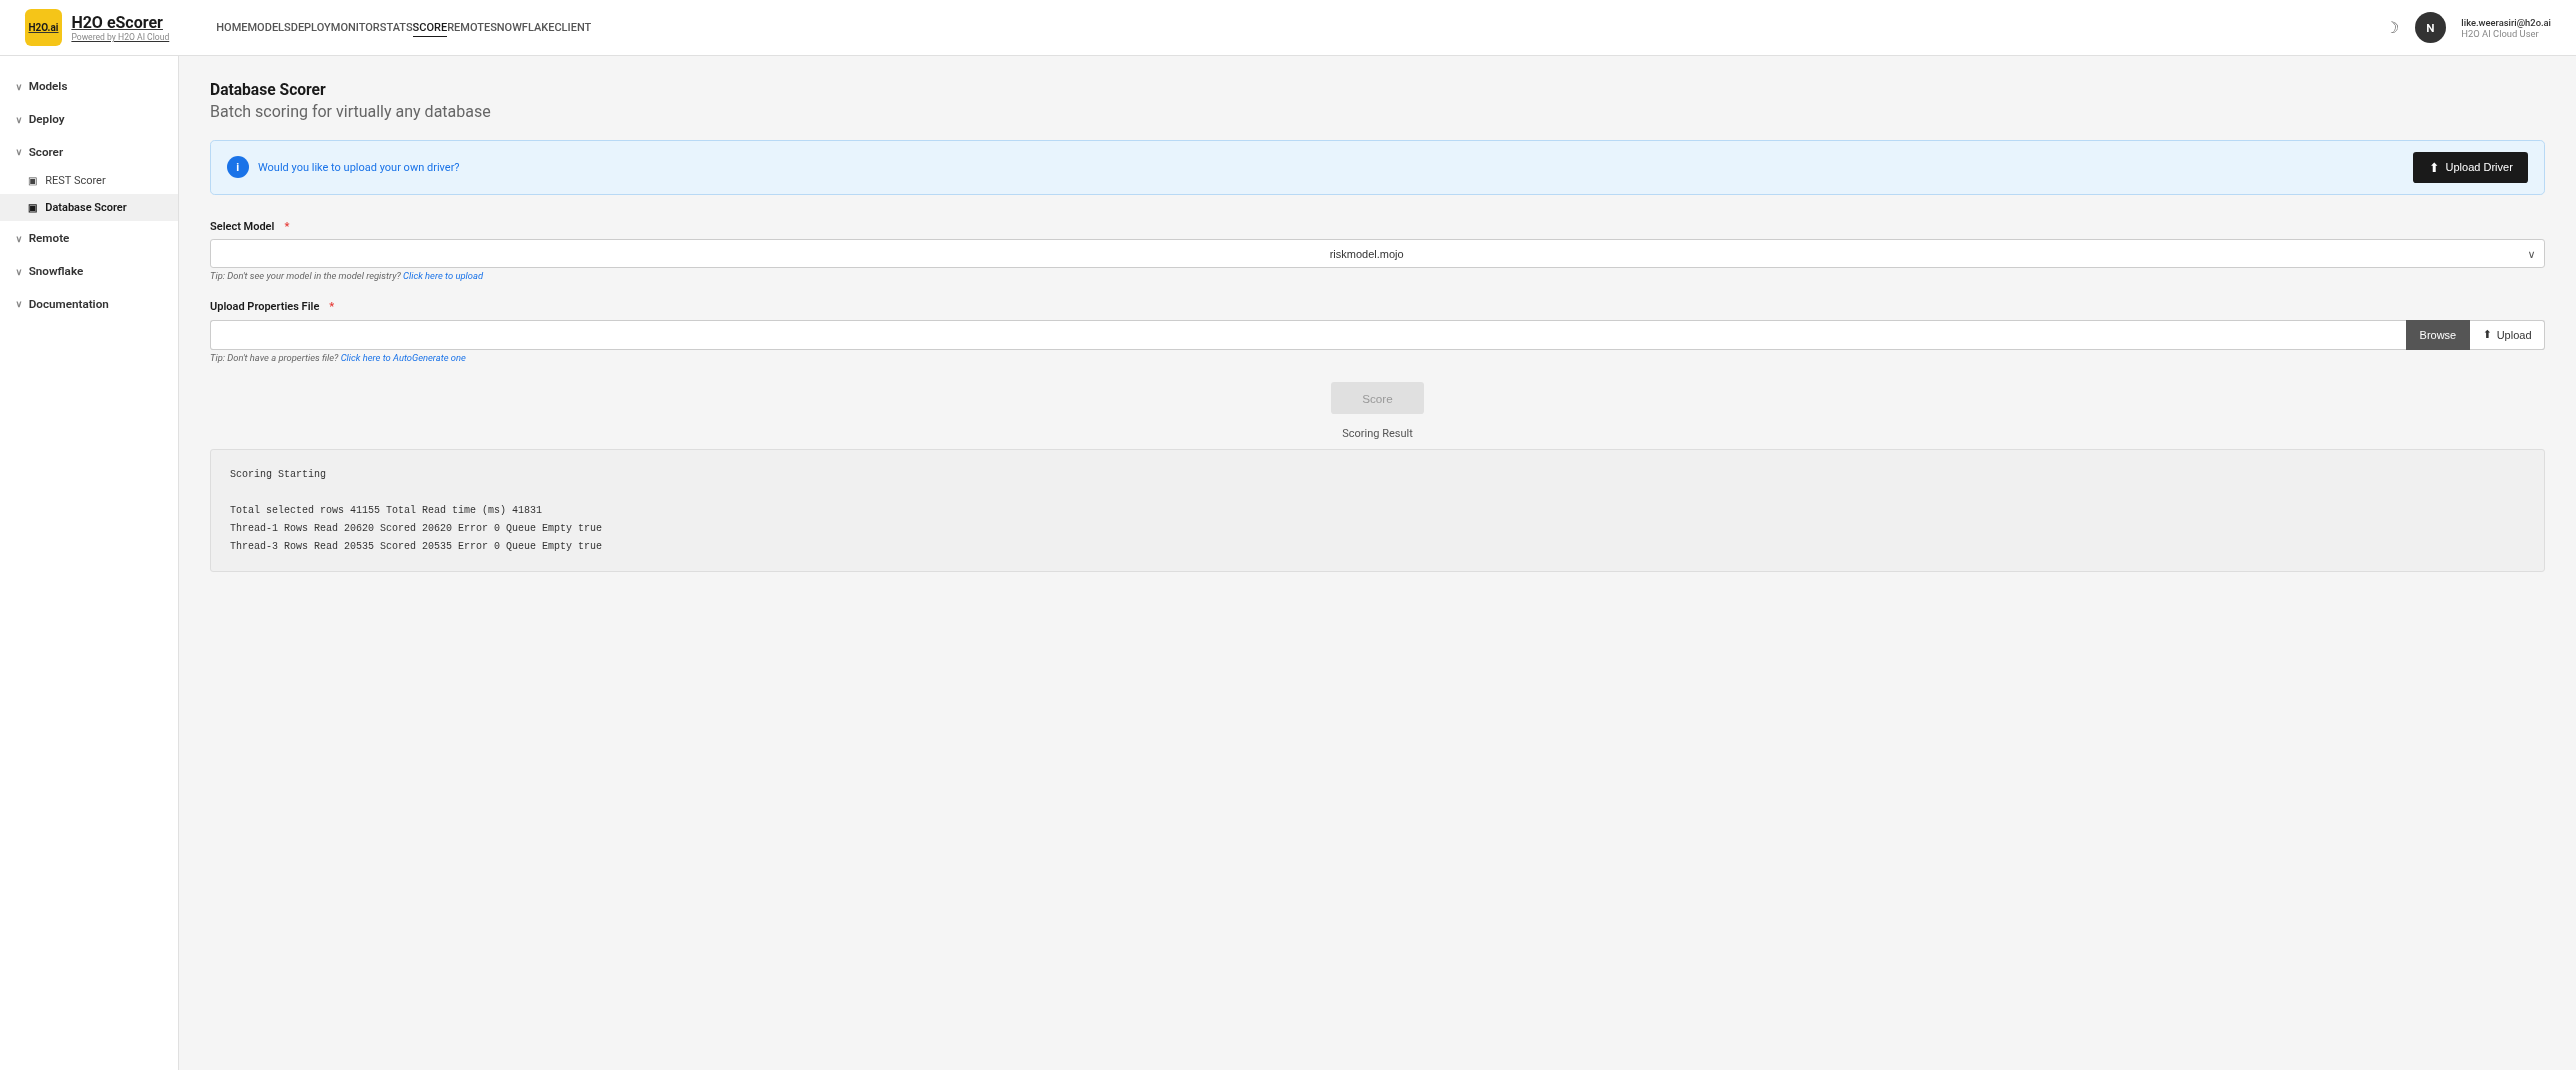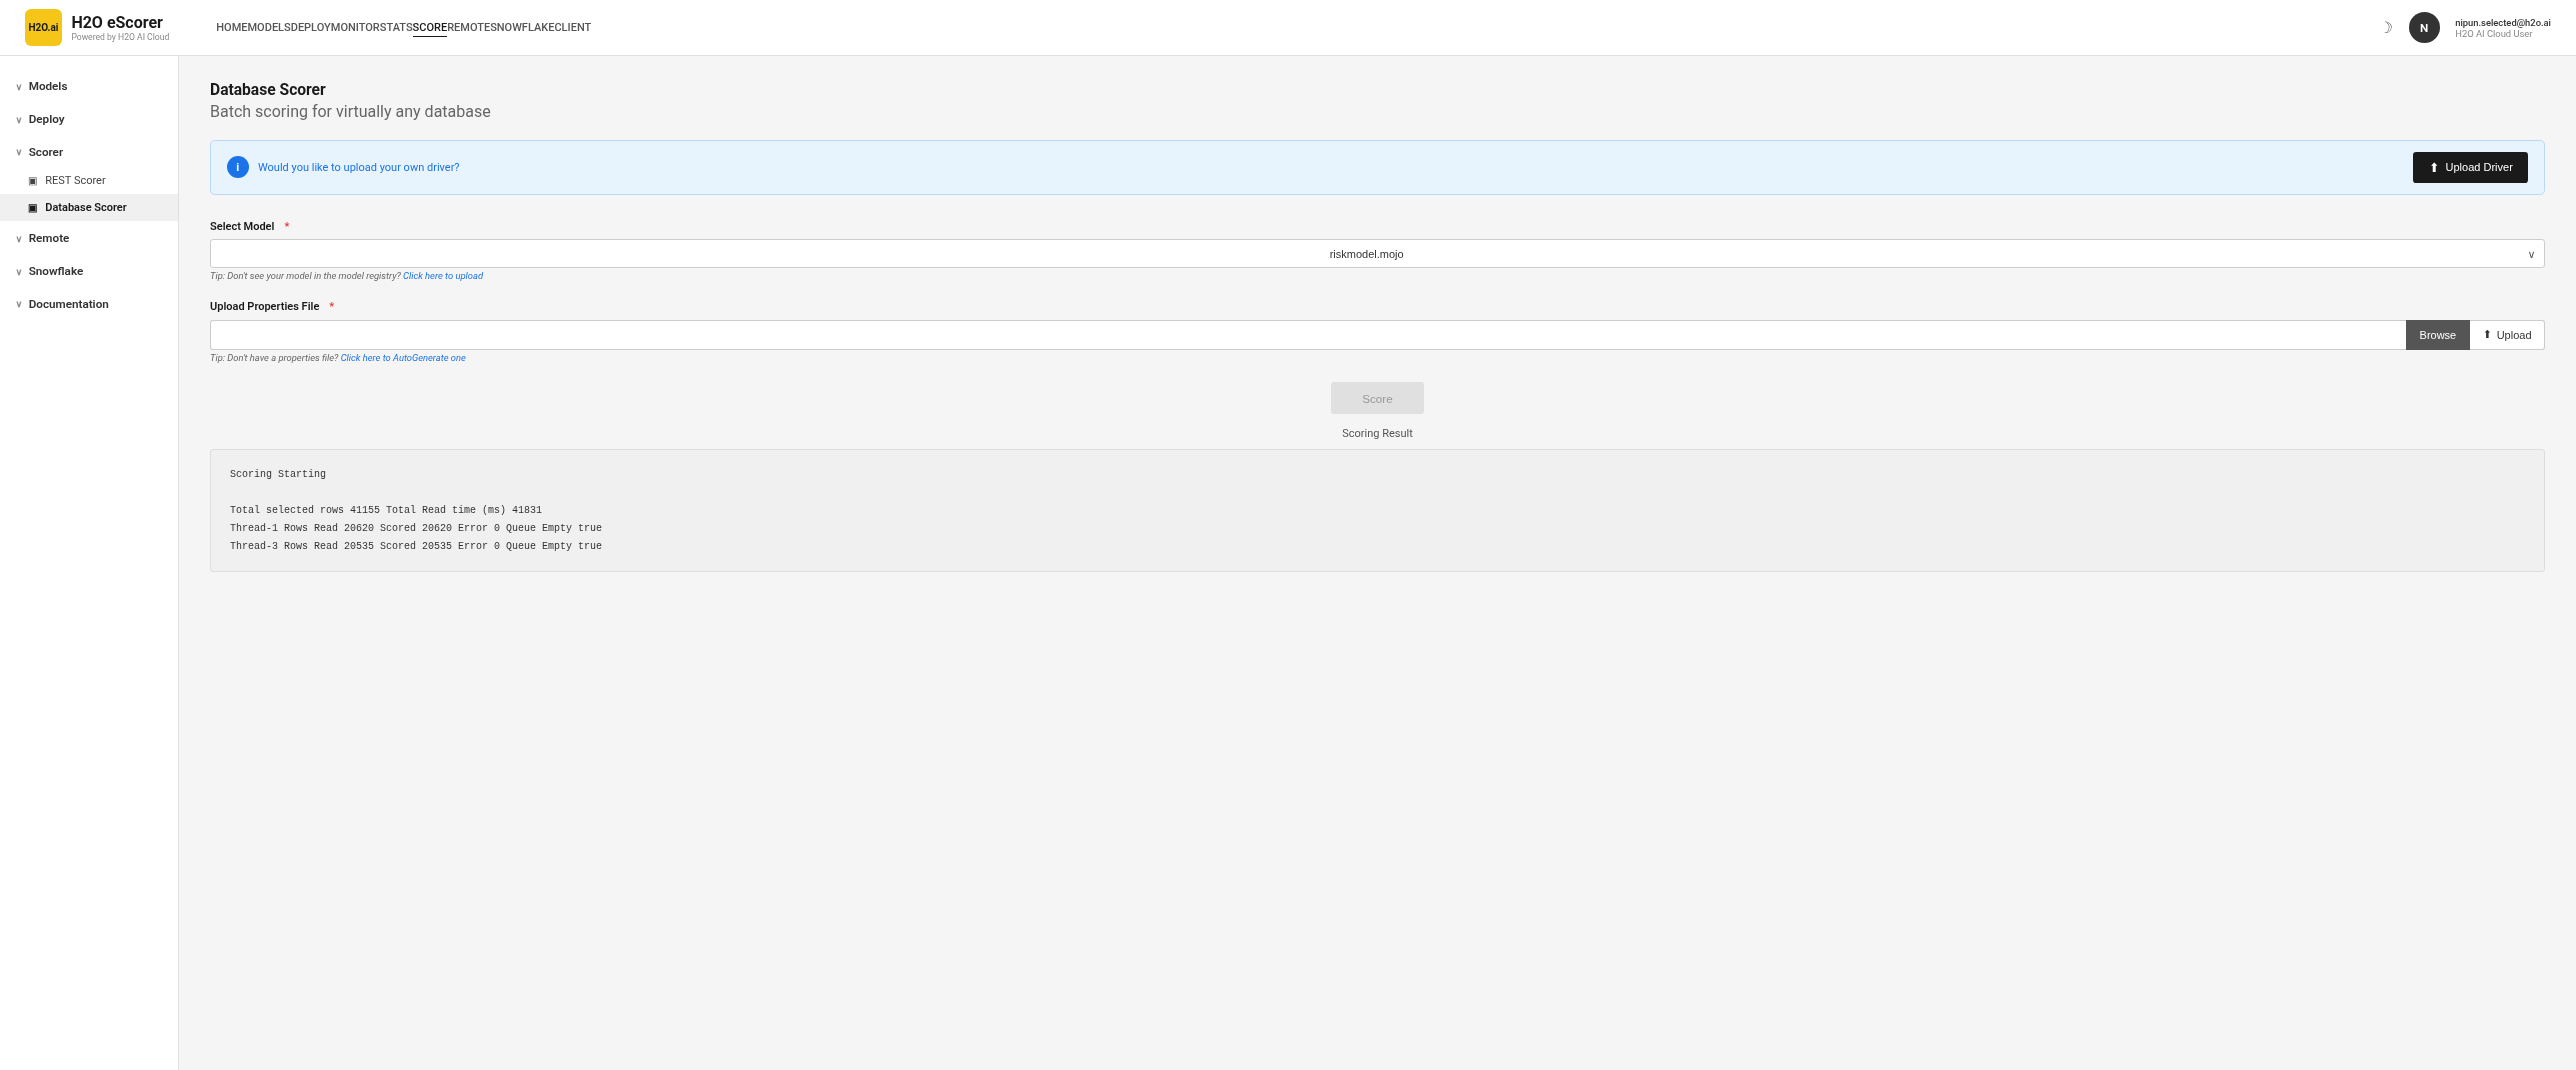--- a/index.html
+++ b/index.html
@@ -15,20 +15,21 @@
       height: 56px;
       position: fixed;
       top: 0; left: 0; right: 0;
       z-index: 100;
     }
     .logo-area {
       display: flex;
       align-items: center;
       gap: 9.4px;
       margin-right: 47px;
+      text-decoration: underline;
     }
     .logo-box {
       width: 37px;
       height: 37px;
       background: #f5c518;
       border-radius: 6.2px;
       display: flex;
       align-items: center;
       justify-content: center;
       font-weight: bold;
@@ -354,21 +355,21 @@
     <a class="nav-item">STATS</a>
     <a class="nav-item active">SCORE</a>
     <a class="nav-item">REMOTE</a>
     <a class="nav-item">SNOWFLAKE</a>
     <a class="nav-item">CLIENT</a>
   </nav>
   <div class="header-right">
     <span class="moon-icon">☽</span>
     <div class="avatar">N</div>
     <div class="user-info">
-      <div class="email">nipun.selected@h2o.ai</div>
+      <div class="email">like.weerasiri@h2o.ai</div>
       <div class="role">H2O AI Cloud User</div>
     </div>
   </div>
 </header>
 
 <div class="layout">
 
   <aside class="sidebar">
 
     <div class="sidebar-section">

